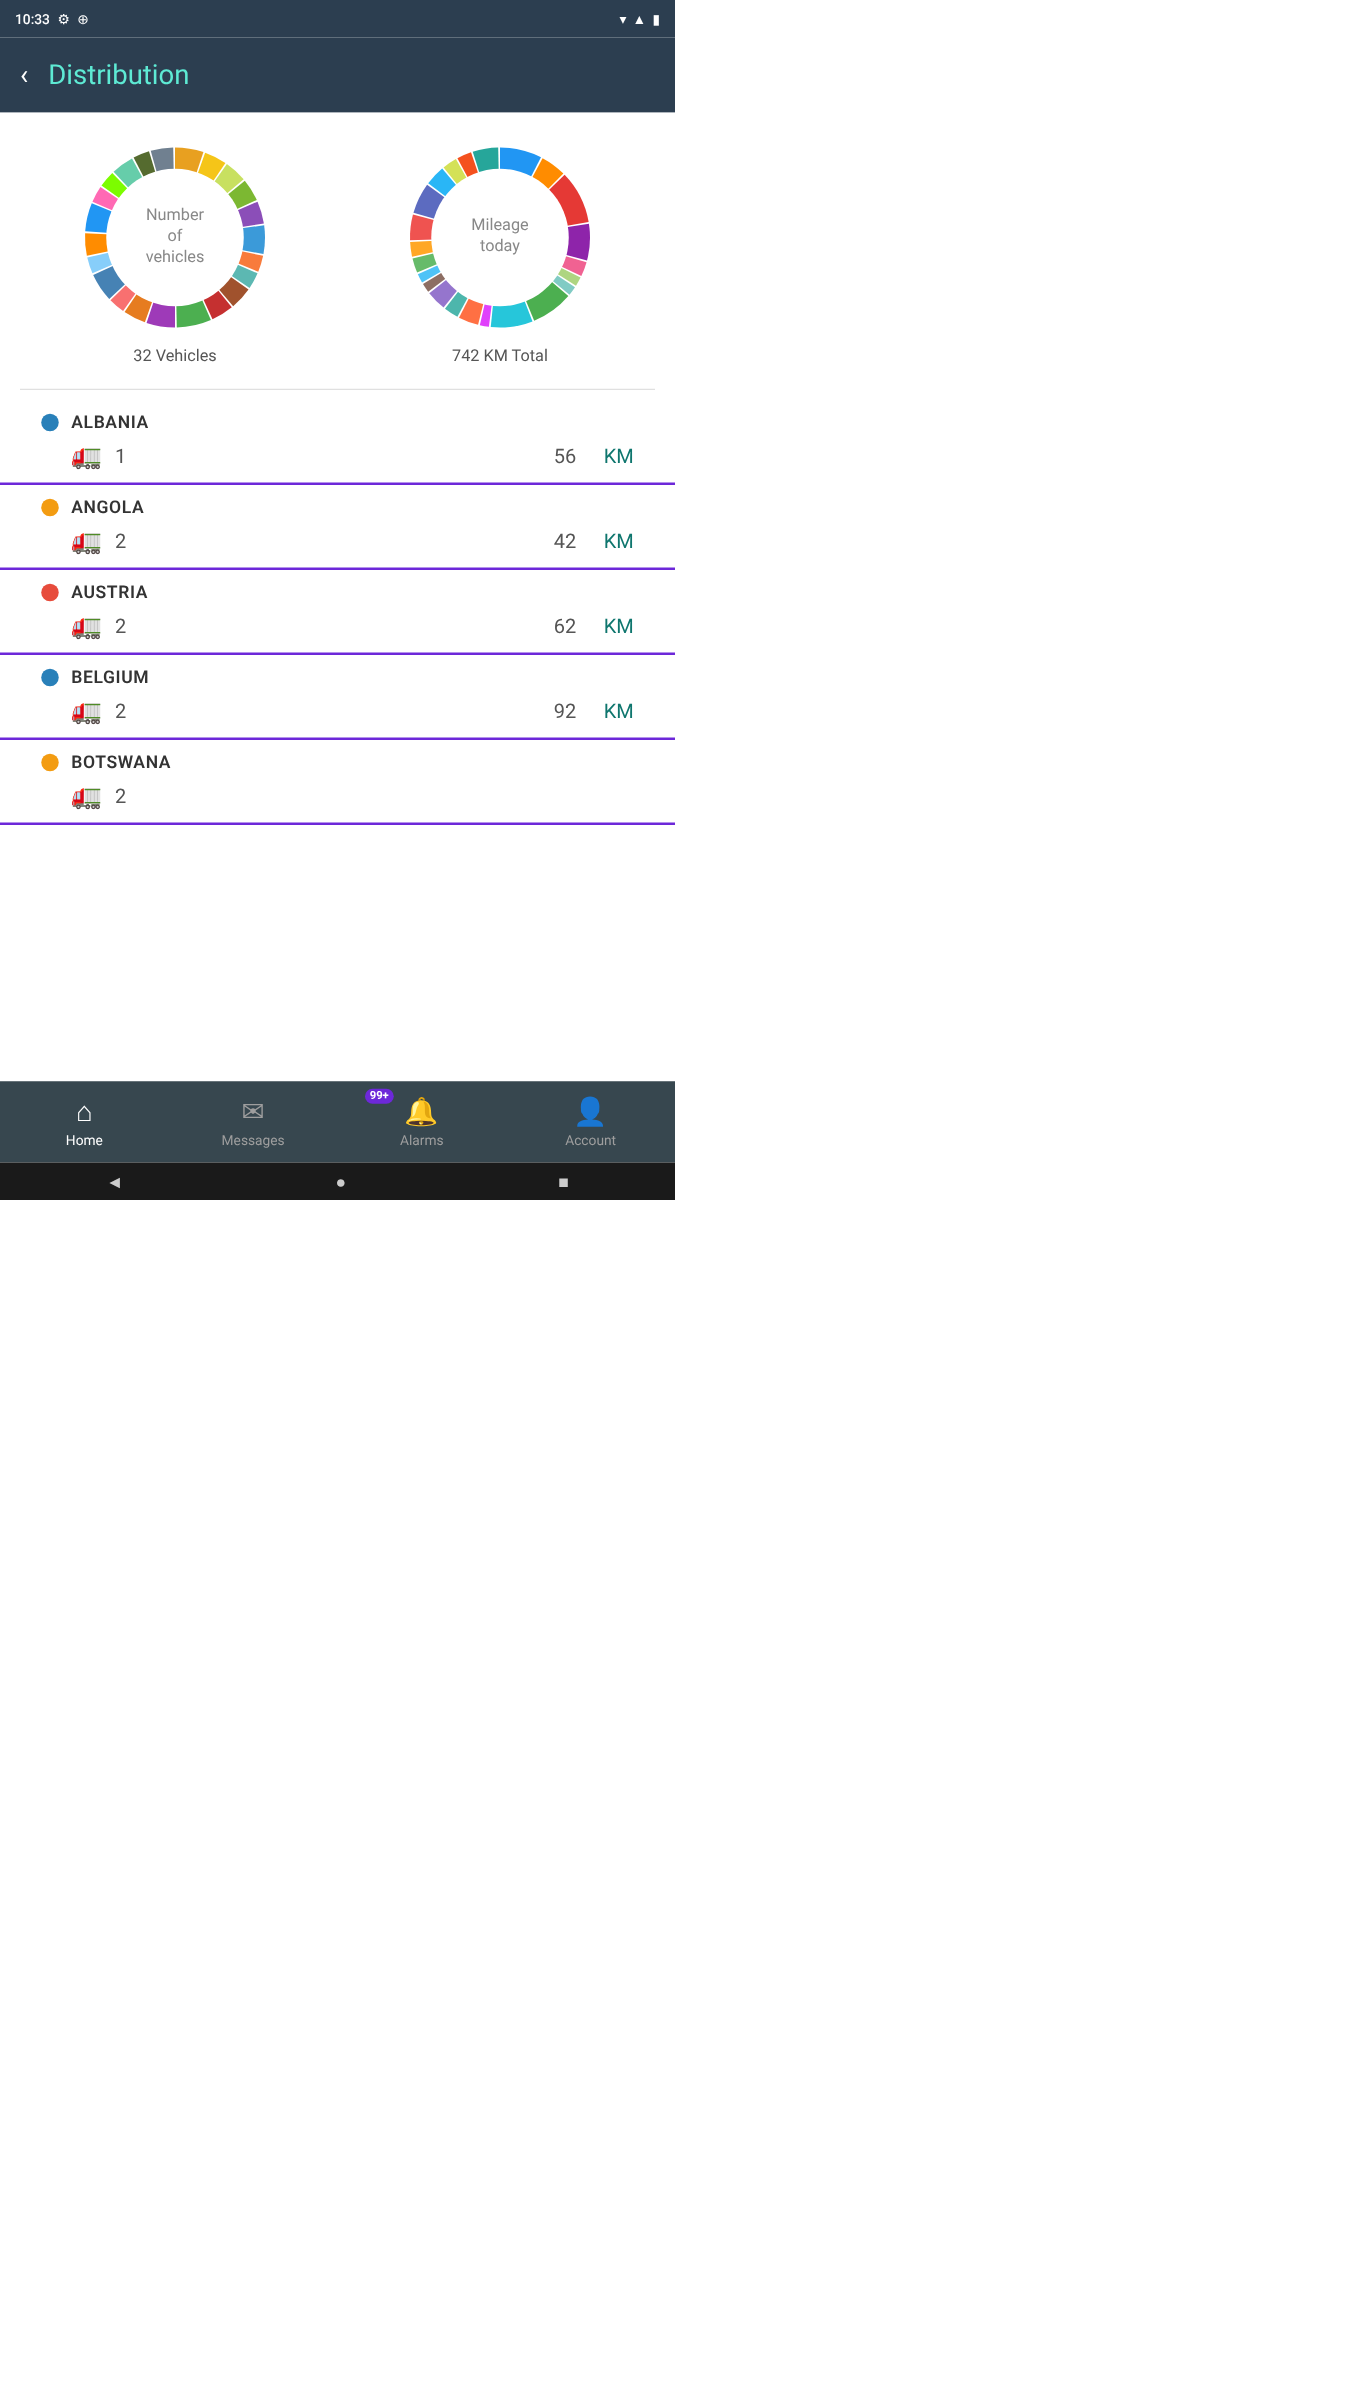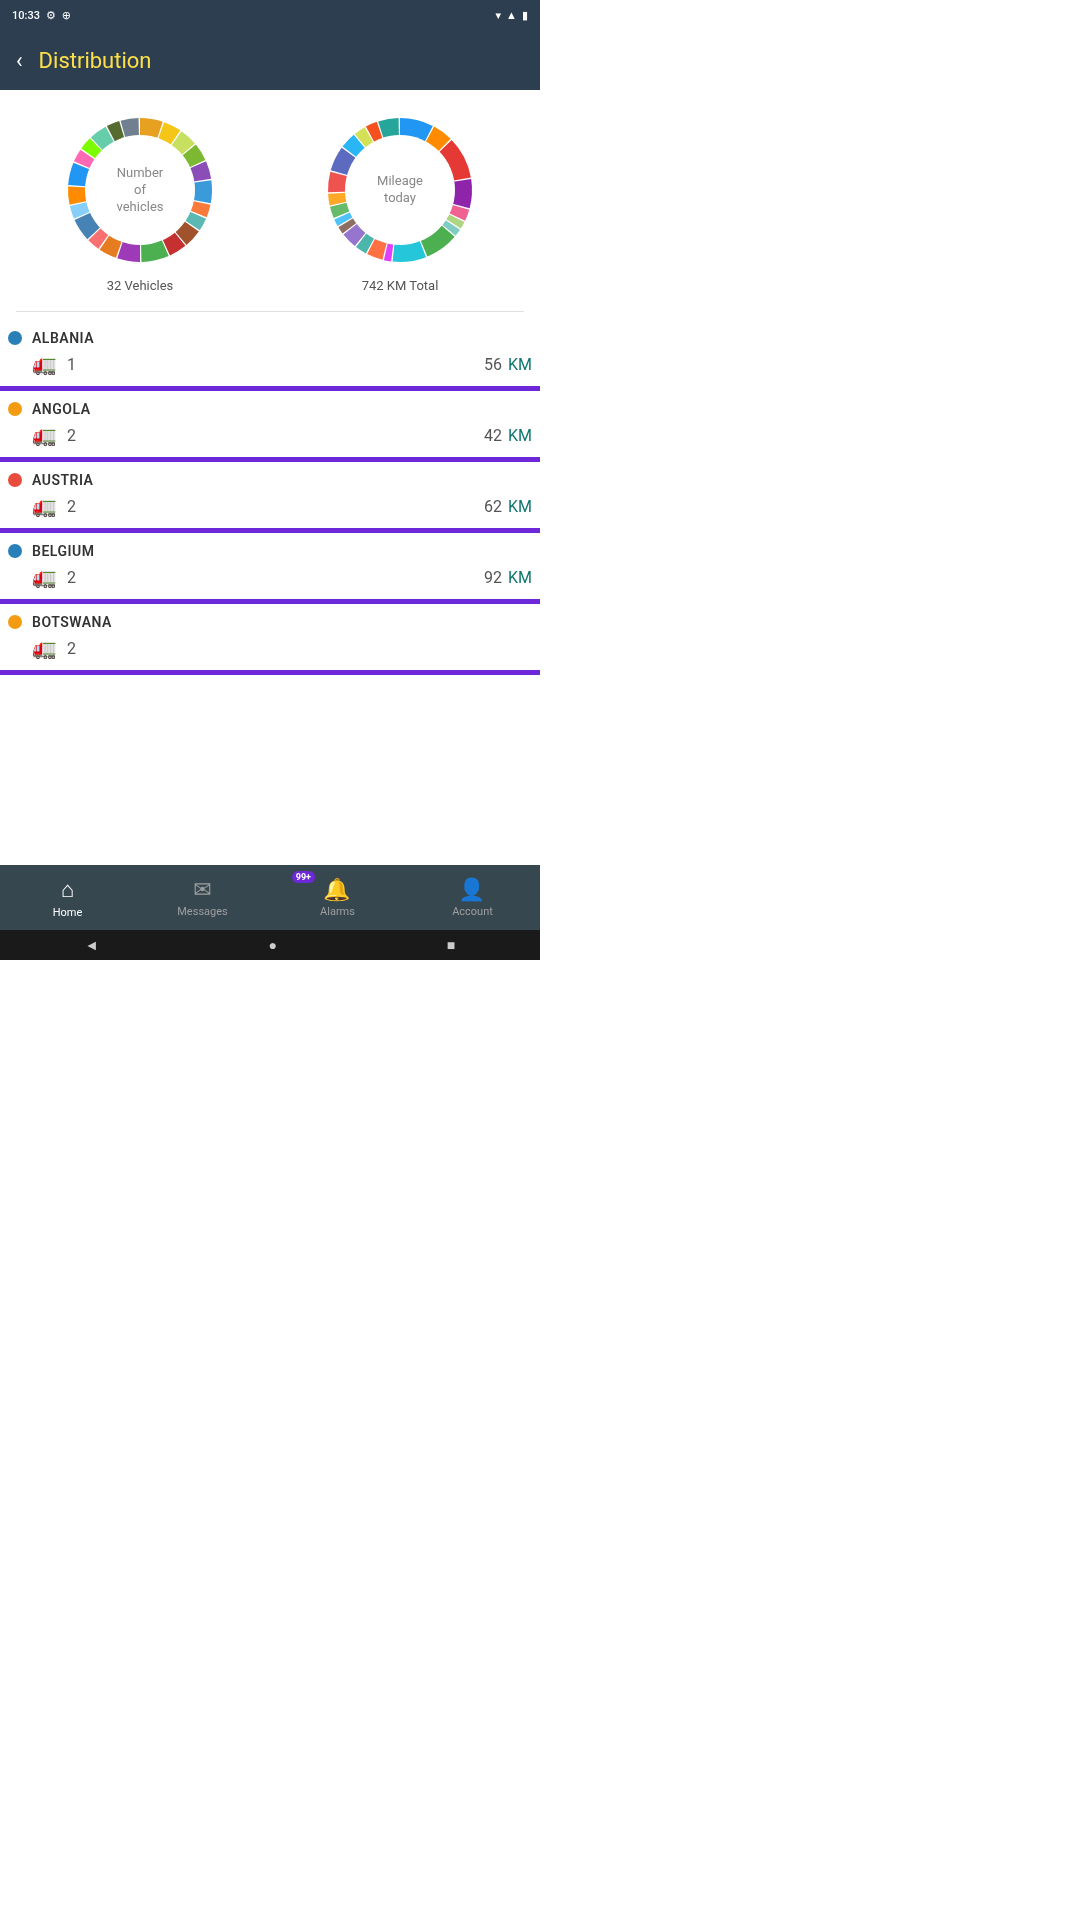--- a/index.html
+++ b/index.html
@@ -36,21 +36,21 @@
       align-items: center;
       padding: 0 16px;
       gap: 16px;
     }
     .header-back {
       color: #fff;
       font-size: 22px;
       cursor: pointer;
     }
     .header-title {
-      color: #fde047;
+      color: #5eead4;
       font-size: 22px;
       font-weight: 400;
     }
 
     
     .charts-section {
       background: #fff;
       padding: 20px 10px 10px 10px;
       display: flex;
       justify-content: space-around;
@@ -91,22 +91,22 @@
       background: #e0e0e0;
       margin: 8px 16px;
     }
 
     
     .country-list {
       overflow-y: auto;
       flex: 1;
     }
     .country-item {
-      padding: 10px 8px;
-      border-bottom: 5px solid #6d28d9;
+      padding: 10px 33px;
+      border-bottom: 2px solid #6d28d9;
     }
     .country-header {
       display: flex;
       align-items: center;
       gap: 10px;
       margin-bottom: 6px;
     }
     .country-dot {
       width: 14px;
       height: 14px;
@@ -134,21 +134,21 @@
       font-size: 20px;
       color: #555;
     }
     .vehicle-count {
       font-size: 16px;
       color: #555;
     }
     .mileage-info {
       display: flex;
       align-items: center;
-      gap: 6px;
+      gap: 22px;
       font-size: 16px;
       color: #555;
     }
     .mileage-value { font-weight: 400; }
     .mileage-unit { color: #0f766e; }
 
     
     .bottom-nav {
       position: absolute;
       bottom: 30px;

